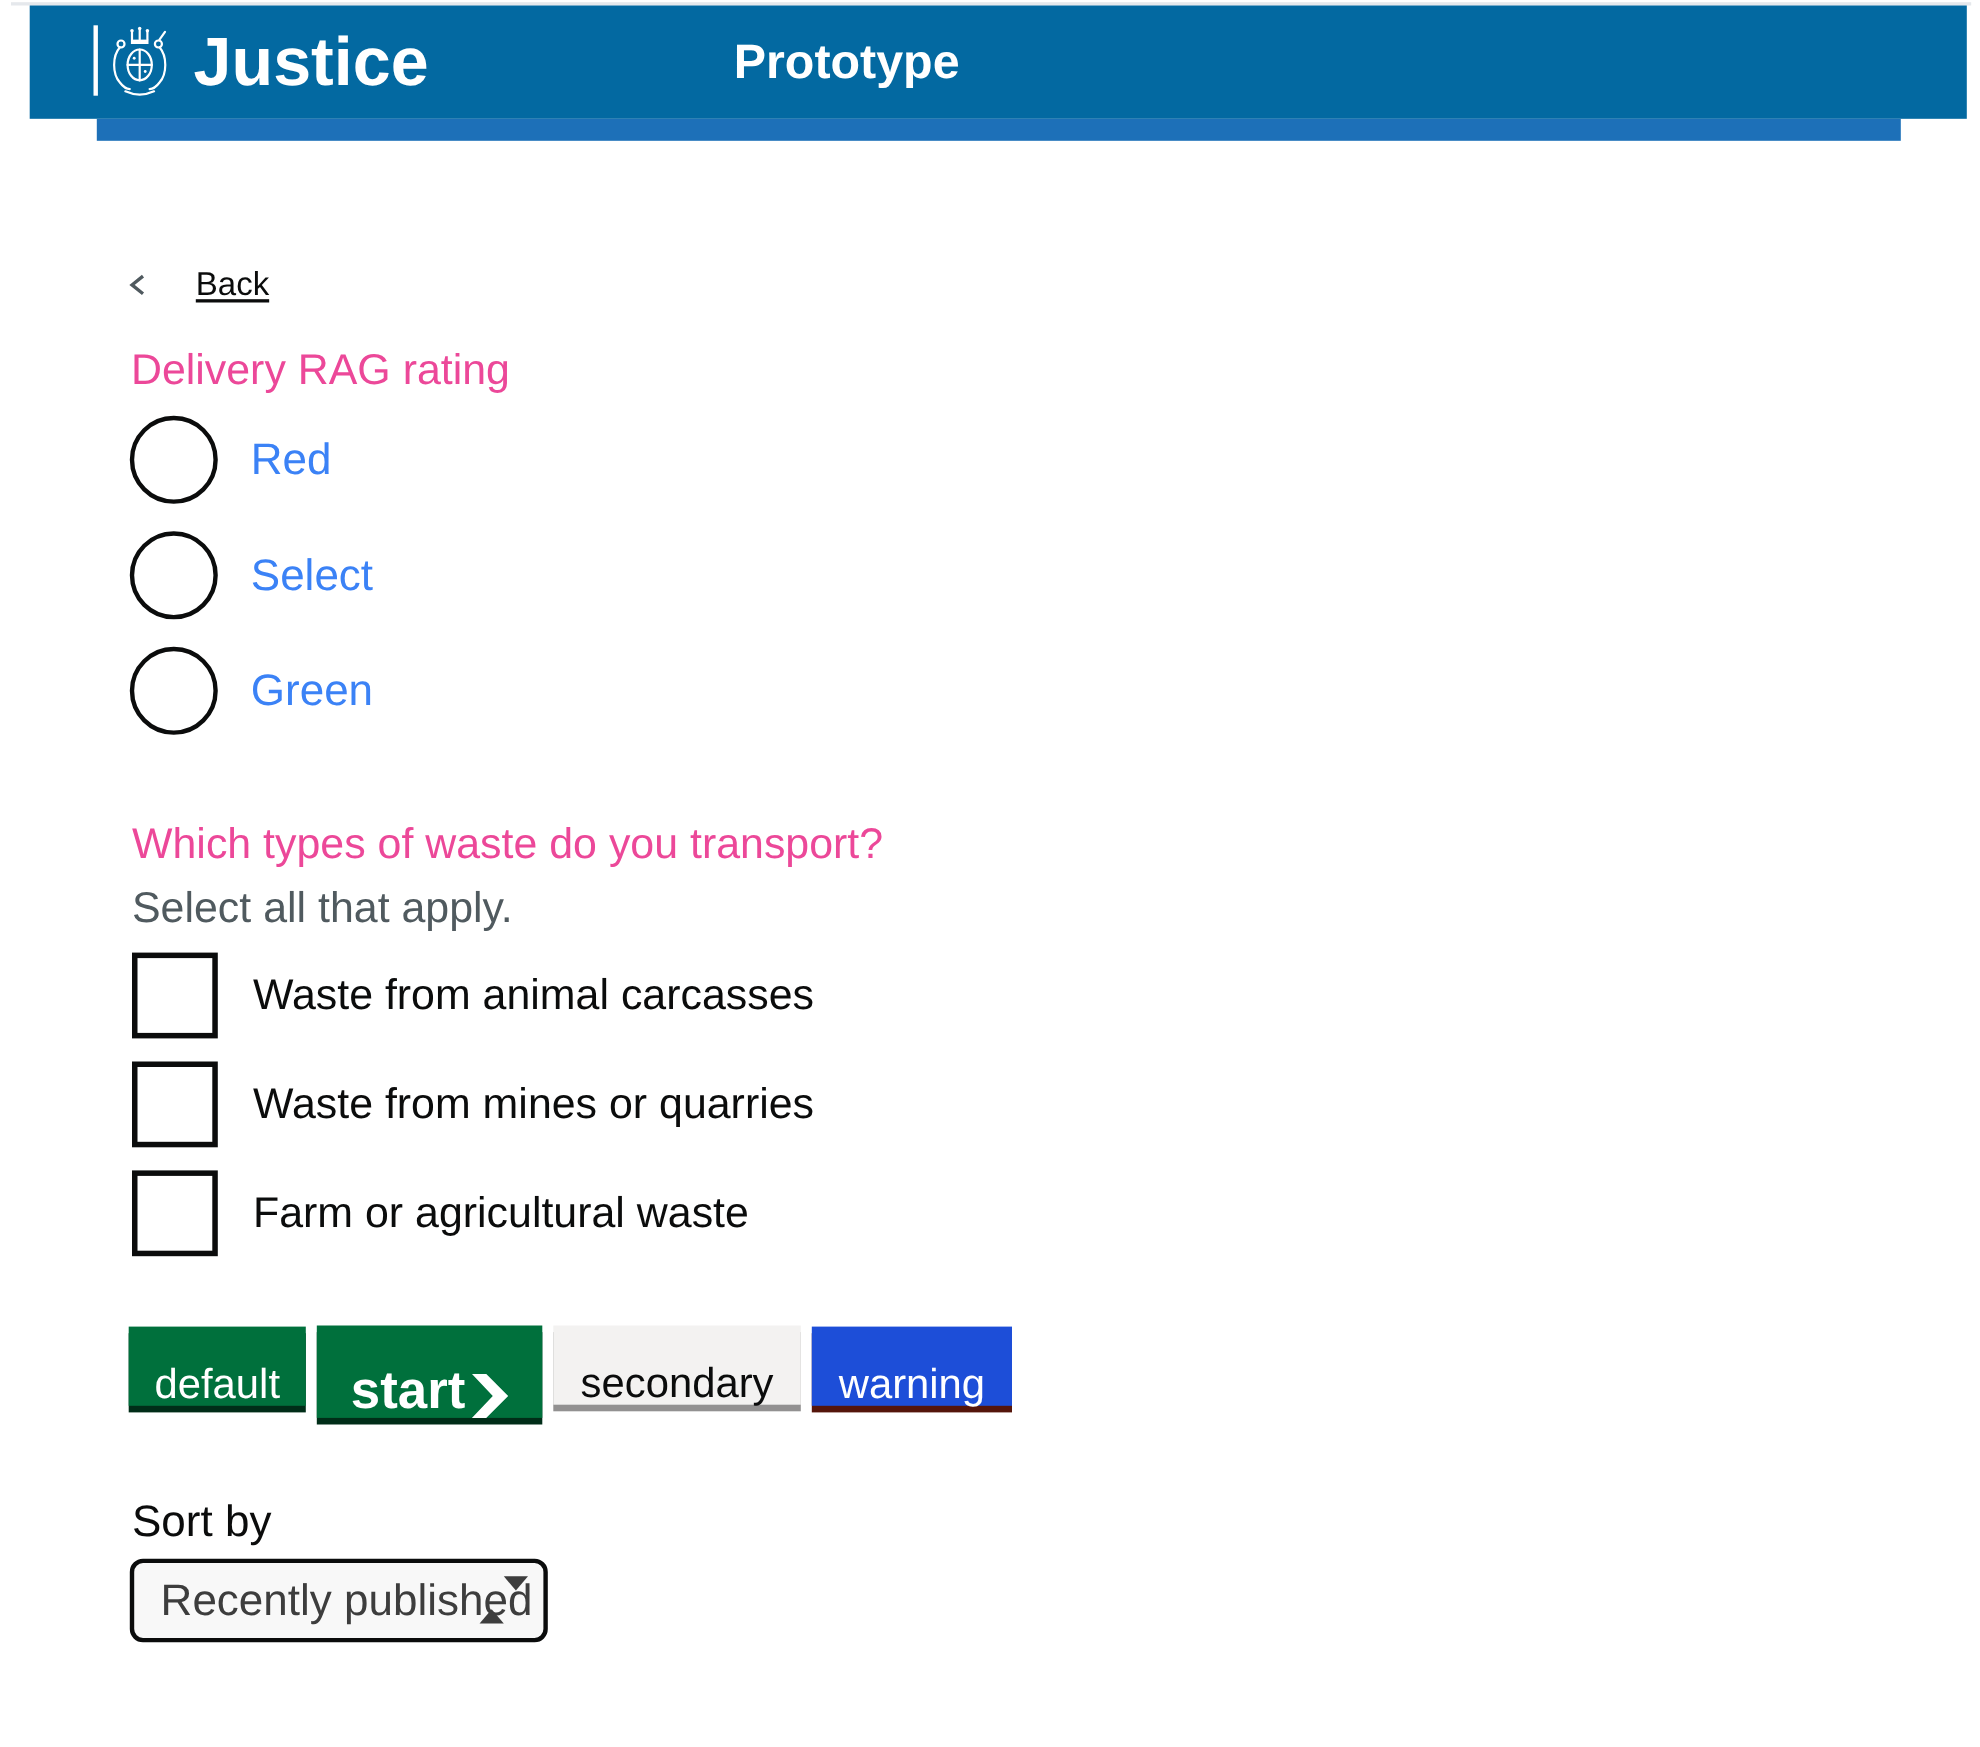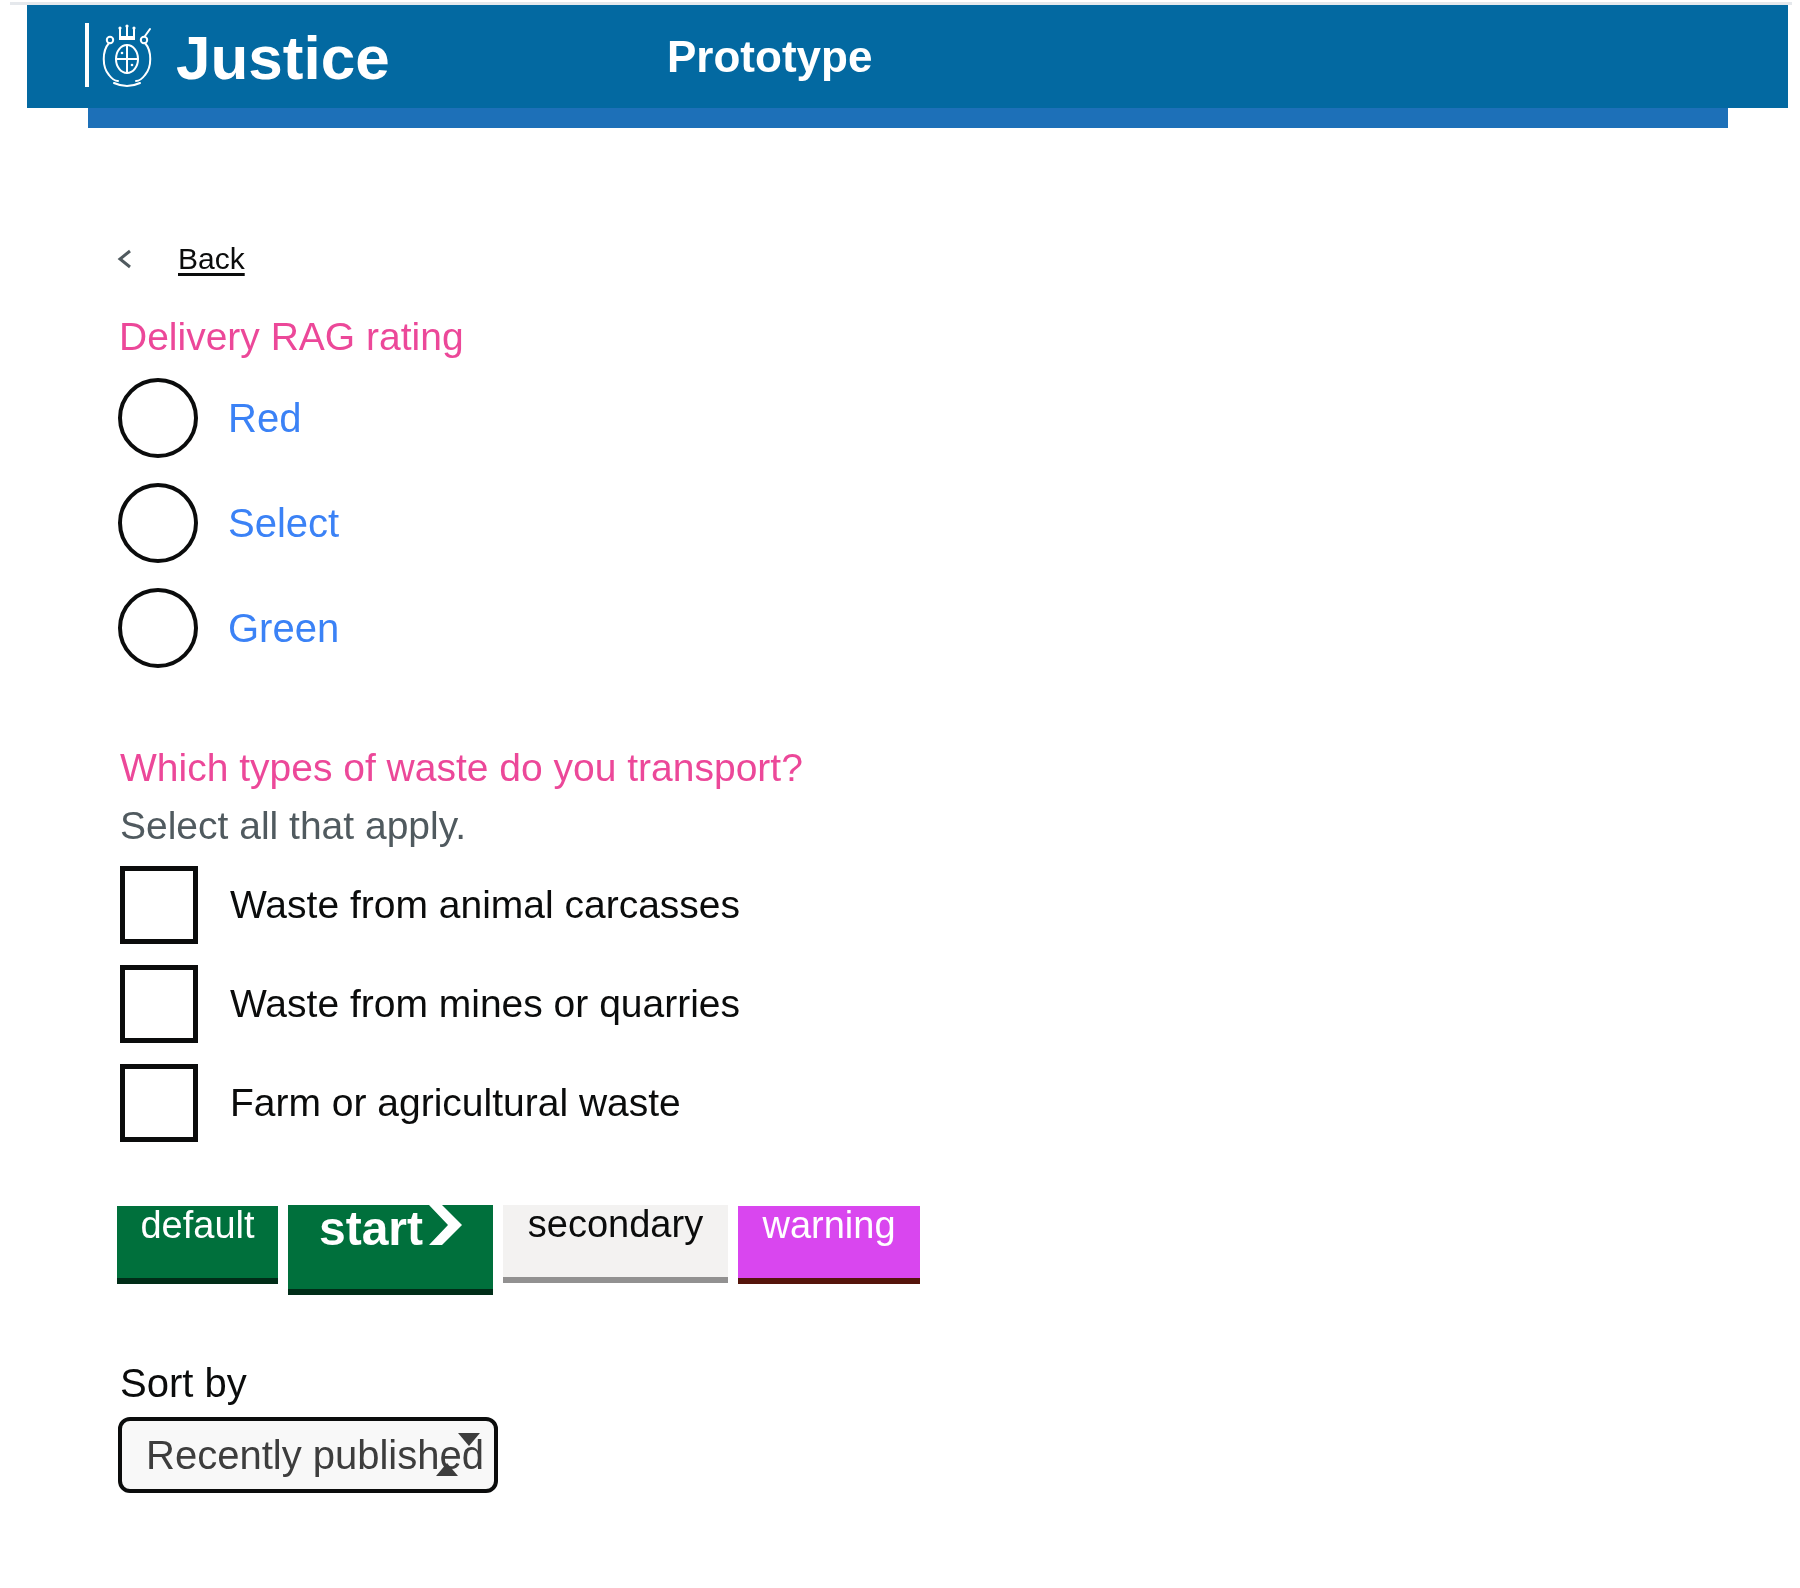--- a/index.html
+++ b/index.html
@@ -33,27 +33,27 @@
     width:80px;height:80px;border:4px solid #0b0c0c;border-radius:50%;background:#fff;box-sizing:border-box;cursor:pointer;}
   .radio-row .opt-label{margin-left:30px;font-size:40px;color:#3b82f6;white-space:nowrap;}
   
   .checkbox-group{position:absolute;left:120px;top:866px;}
   .check-row{display:flex;align-items:center;margin-bottom:21px;cursor:pointer;}
   .check-row input{appearance:none;-webkit-appearance:none;margin:0;flex:0 0 auto;
     width:78px;height:78px;border:5px solid #0b0c0c;border-radius:0;background:#fff;box-sizing:border-box;cursor:pointer;}
   .check-row .opt-label{margin-left:32px;font-size:39px;color:#0b0c0c;white-space:nowrap;text-align:right;}
   
   .button-row{position:absolute;left:117px;top:1205px;display:flex;align-items:flex-start;gap:10px;}
-  .gbtn{border:none;display:flex;align-items:flex-start;justify-content:center;
+  .gbtn{border:none;display:flex;align-items:flex-end;justify-content:center;
     font-family:inherit;font-size:38px;line-height:1;cursor:pointer;box-sizing:border-box;padding:0 10px;}
   .btn-default{width:161px;height:72px;margin-top:1px;background:#00703c;color:#fff;box-shadow:0 6px 0 #002d18;}
   .btn-start{width:205px;height:84px;background:#00703c;color:#fff;box-shadow:0 6px 0 #002d18;
     font-weight:bold;font-size:48px;gap:6px;}
   .btn-secondary{width:225px;height:72px;background:#f3f2f1;color:#0b0c0c;box-shadow:0 6px 0 #929191;}
-  .btn-warning{width:182px;height:72px;margin-top:1px;background:#d946ef;color:#fff;box-shadow:0 6px 0 #55150b;}
+  .btn-warning{width:182px;height:72px;margin-top:1px;background:#1d4ed8;color:#fff;box-shadow:0 6px 0 #55150b;}
   .start-arrow{display:block;flex:0 0 auto;}
   
   .sort-label{position:absolute;left:120px;top:1361px;font-size:40px;color:#0b0c0c;}
   .sort-select{position:absolute;left:118px;top:1417px;width:380px;height:76px;box-sizing:border-box;
     border:4px solid #0b0c0c;border-radius:12px;background:#f8f8f8;
     display:flex;align-items:center;padding-left:24px;padding-right:64px;cursor:pointer;}
   .sort-select .value{font-size:40px;color:#3d3d3d;white-space:nowrap;}
   .spin{position:absolute;right:14px;top:50%;transform:translateY(-50%);}
   .tri-up{width:0;height:0;border-left:11px solid transparent;border-right:11px solid transparent;
     border-bottom:13px solid #3d3d3d;margin-bottom:5px;}

